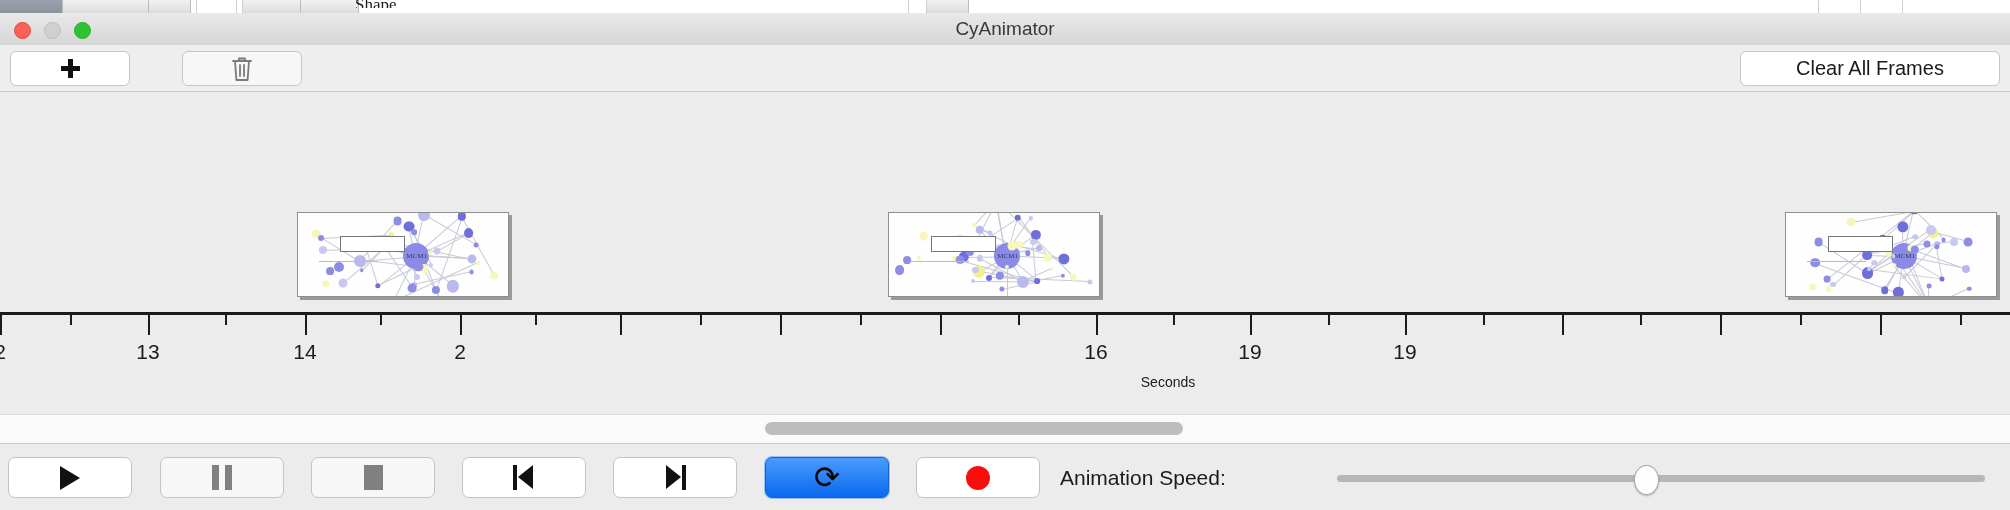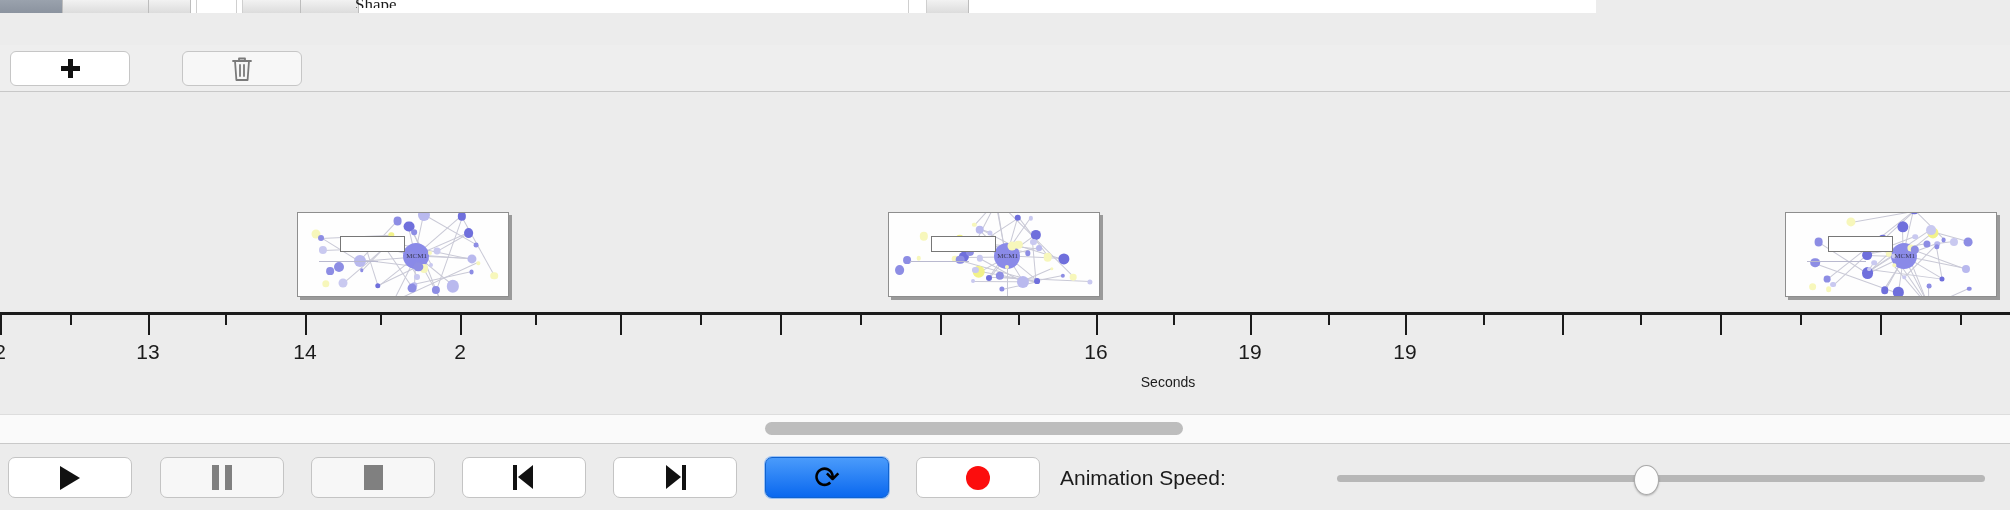--- a/index.html
+++ b/index.html
@@ -14,21 +14,21 @@
     position: relative;
     width: 2010px;
     height: 510px;
     background: #ececec;
   }
 
   
   .bg-strip {
     position: absolute;
     left: 0; top: 0;
-    width: 1596px; height: 13px;
+    width: 2010px; height: 13px;
     background: #fdfdfd;
     overflow: hidden;
   }
   .bg-chip {
     position: absolute;
     top: 0;
     height: 13px;
     background: linear-gradient(to bottom, #f2f2f2, #dcdcdc);
     border-right: 1px solid #bdbdbd;
   }
@@ -322,30 +322,37 @@
       <div class="bg-chip" style="left: 242px; width: 58px;"></div>
       <div class="bg-chip plain" style="left: 236px; width: 6px;"></div>
       <div class="bg-chip plain" style="left: 196px; width: 40px;"></div>
       <div class="bg-chip plain" style="left: 190px; width: 6px;"></div>
       <div class="bg-chip" style="left: 148px; width: 42px;"></div>
       <div class="bg-chip" style="left: 62px; width: 86px;"></div>
       <div class="bg-chip dark" style="left: 0px; width: 62px;"></div>
     <div class="bg-text" id="bg-text" style="left:355px;">Shape</div>
   </div>
 
+  <div class="titlebar">
+    <div class="traffic tl-close"></div>
+    <div class="traffic tl-min"></div>
+    <div class="traffic tl-max"></div>
+    <div class="window-title">CyAnimator</div>
+  </div>
 
   <div class="toolbar">
     <div class="tb-btn" id="btn-add">
       <span class="plus-glyph"></span>
     </div>
     <div class="tb-btn muted" id="btn-trash">
       <svg width="24" height="27" viewBox="0 0 24 27">
         <path d="M3 6 h18 M9 6 V3.5 h6 V6 M5 6 l1.4 19 h11.2 L19 6 M10 10 v11 M14 10 v11" stroke="#7a7a7a" stroke-width="1.8" fill="none" stroke-linecap="round" stroke-linejoin="round"></path>
       </svg>
     </div>
+    <div class="tb-btn" id="btn-clear">Clear All Frames</div>
   </div>
 
   <div class="timeline" id="timeline">
 
   <div class="frame" style="left: 297px; top: 120px; width: 212px; height: 85px;">
         <div class="frame-canvas">
           <div class="edge" style="left: 173.746px; top: 45.6142px; width: 56.1998px; transform: rotate(-3.09791rad);"></div>
           <div class="edge" style="left: 154.624px; top: 73.3982px; width: 47.8032px; transform: rotate(-2.45674rad);"></div>
           <div class="edge" style="left: 143.514px; top: 90.1934px; width: 53.6999px; transform: rotate(-2.07439rad);"></div>
           <div class="edge" style="left: 116.162px; top: 72.0704px; width: 28.9461px; transform: rotate(-1.52109rad);"></div>

